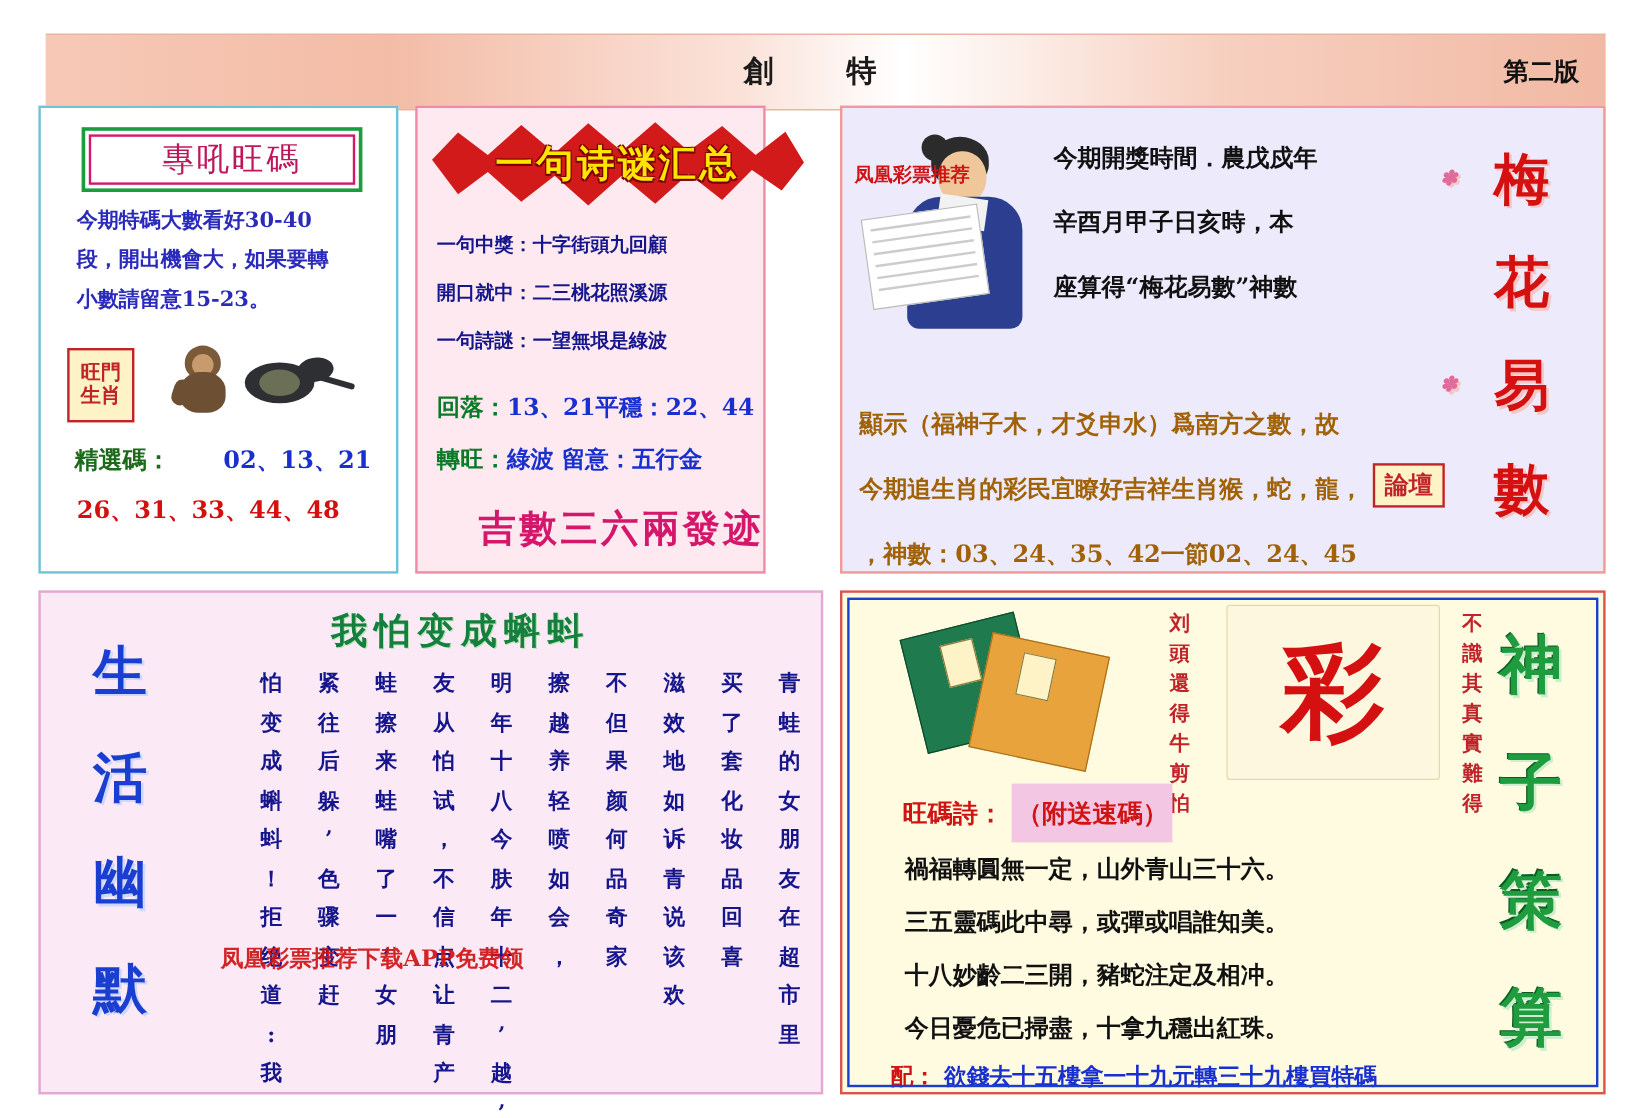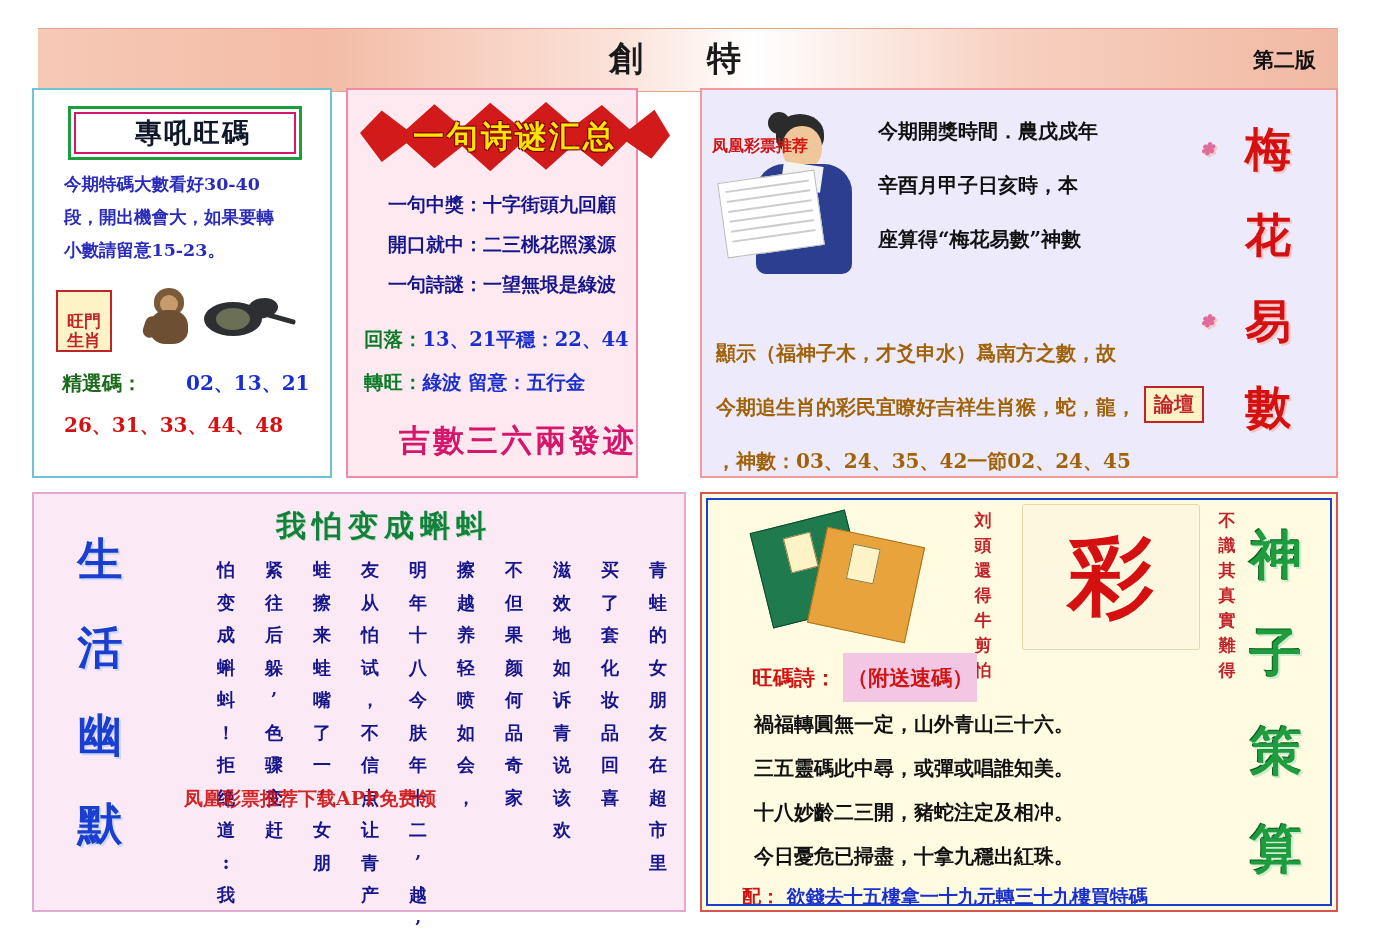--- a/index.html
+++ b/index.html
@@ -13,21 +13,21 @@
 
   
   .header{
     position:absolute;left:38px;top:28px;width:1300px;height:62px;
     background:linear-gradient(to right,#f6c9b6 0%,#f3bca6 22%,#fbe3da 45%,#ffffff 55%,#f7d0c0 75%,#f1b9a3 100%);
     border-top:1px solid #e4a58f;border-bottom:1px solid #e4a58f;
   }
   .header-title{
     position:absolute;left:50%;top:50%;transform:translate(-50%,-52%);
     font-family:"DejaVu Serif","Liberation Serif",serif;
-    font-weight:bold;font-size:34px;letter-spacing:26px;color:#1a1a1a;
+    font-weight:bold;font-size:25px;letter-spacing:26px;color:#1a1a1a;
     white-space:nowrap;
   }
   .header-edition{
     position:absolute;right:22px;top:50%;transform:translateY(-50%);
     font-family:"DejaVu Serif","Liberation Serif",serif;
     font-weight:bold;font-size:21px;color:#111;white-space:nowrap;
   }
 
   
   .panel{position:absolute;box-sizing:border-box;}
@@ -39,34 +39,34 @@
     position:absolute;left:34px;top:16px;width:228px;height:48px;
     border:3px solid #1b9d3e;background:#ffffff;
     box-shadow:0 0 0 2px #ffffff inset;
   }
   .p1-titlebox .inner{
     position:absolute;inset:3px;border:2px solid #d4176b;
     display:flex;align-items:center;justify-content:center;
   }
   .p1-title{
     font-family:"DejaVu Serif","Liberation Serif",serif;
-    font-weight:bold;font-size:27px;color:#0f172a;letter-spacing:2px;margin-left:16px;
+    font-weight:normal;font-size:27px;color:#be185d;letter-spacing:2px;margin-left:16px;
   }
   .p1-body{
     position:absolute;left:14px;top:78px;width:274px;
     font-family:"DejaVu Serif","Liberation Serif",serif;
     font-size:17.5px;line-height:33px;color:#2b2bbb;font-weight:bold;
     text-align:left;
     margin-left:16px;
   }
   .p1-body .ln{display:block;white-space:nowrap;}
   .p1-tag{
     position:absolute;left:22px;top:200px;width:52px;height:58px;
     border:2px solid #c0232a;background:#fdf3c6;
-    display:flex;flex-direction:column;align-items:center;justify-content:flex-end;
+    display:flex;flex-direction:column;align-items:center;justify-content:center;
     font-family:"DejaVu Serif","Liberation Serif",serif;
     font-weight:bold;font-size:17px;color:#c0232a;line-height:19px;
   }
   .p1-tag span{display:block;}
   .p1-zodiac{position:absolute;left:90px;top:192px;width:190px;height:72px;}
   .monkey{position:absolute;left:22px;top:6px;width:48px;height:56px;}
   .monkey .head{position:absolute;left:8px;top:0;width:30px;height:28px;border-radius:50% 50% 45% 45%;background:#7b5a3a;}
   .monkey .face{position:absolute;left:14px;top:7px;width:18px;height:18px;border-radius:50%;background:#c79b6d;}
   .monkey .body{position:absolute;left:4px;top:22px;width:38px;height:34px;border-radius:45% 45% 40% 40%;background:#6d4f33;}
   .monkey .arm{position:absolute;left:-2px;top:28px;width:14px;height:22px;border-radius:8px;background:#6d4f33;transform:rotate(18deg);}
@@ -104,21 +104,21 @@
   .burst .txt{
     position:absolute;inset:0;display:flex;align-items:center;justify-content:center;
     font-family:"DejaVu Serif","Liberation Serif",serif;
     font-weight:bold;font-size:31px;color:#ffe400;letter-spacing:3px;
     text-shadow:1px 1px 0 #7a0000,-1px 1px 0 #7a0000,1px -1px 0 #7a0000,-1px -1px 0 #7a0000;
     white-space:nowrap;
   }
   .p2-lines{
     position:absolute;left:16px;top:94px;width:312px;
     font-family:"DejaVu Serif","Liberation Serif",serif;
-    font-size:19px;line-height:40px;color:#16168c;font-weight:bold;margin-left:24px;
+    font-size:16px;line-height:40px;color:#16168c;font-weight:bold;
   }
   .p2-lines .ln{display:block;white-space:nowrap;}
   .p2-stat{
     position:absolute;left:16px;top:228px;width:320px;
     font-family:"DejaVu Serif","Liberation Serif",serif;
     font-size:19.5px;line-height:43px;font-weight:bold;
   }
   .p2-stat .lbl{color:#0a7a27;}
   .p2-stat .val{color:#1a2fd0;}
   .p2-foot{

